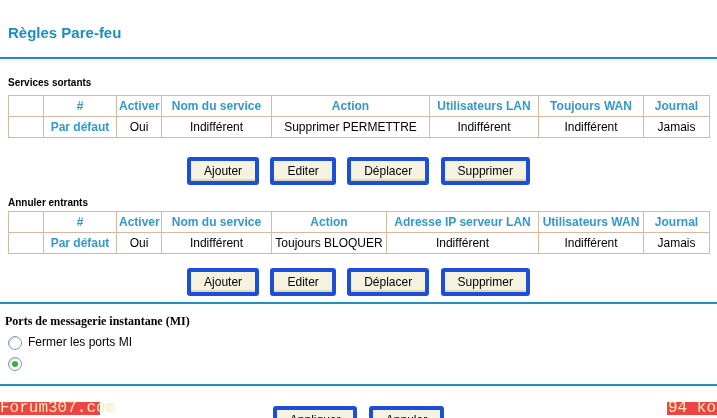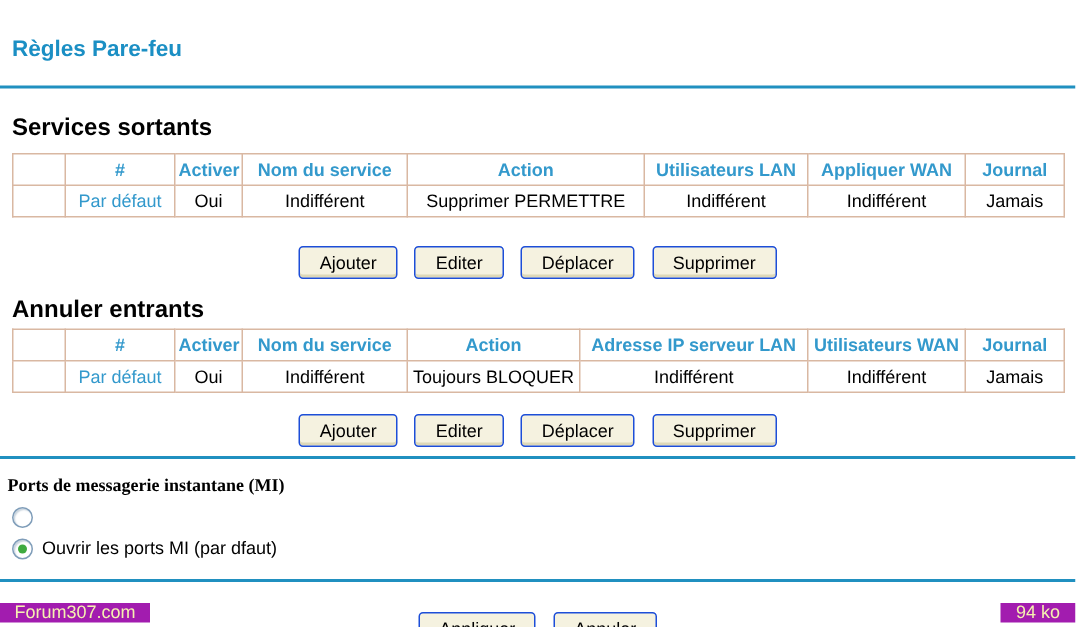--- a/index.html
+++ b/index.html
@@ -16,47 +16,47 @@
     color:#1b8fc4;
   }
   .rule{
     border:0;border-top:2px solid #2090c0;
     margin:0;height:0;
   }
   .rule-1{margin-top:16px;}
   .rule-2{margin-top:6px;}
   .rule-3{margin-top:13px;}
   .section-title{
-    font-weight:bold;font-size:16px;
+    font-weight:bold;font-size:10px;
     margin:18px 0 0 8px;
   }
   .section-title-2{margin-top:12px;}
   table.rules{
     border-collapse:collapse;table-layout:fixed;
     margin:7px 0 0 8px;width:701px;
   }
   table.rules th, table.rules td{
     border:1px solid #d9b8a2;
     height:20px;padding:0 2px;
     text-align:center;vertical-align:middle;
     font-size:12px;overflow:hidden;white-space:nowrap;
   }
   table.rules th{color:#3399cc;font-weight:bold;}
-  td.cell-default{color:#3399cc;font-weight:normal;}
+  td.cell-default{color:#3399cc;font-weight:bold;}
   .btn-row{
     text-align:center;
     margin-top:19px;
   }
   .btn-row-2{margin-top:14px;}
   .btn-row-footer{margin-top:20px;}
   button{
     font-family:"Liberation Sans", sans-serif;
     font-size:12px;color:#000;
     background:#f5f2e0;
-    border:1px solid #1d4ed8;
+    border:4px solid #1d4ed8;
     border-radius:3px;
     padding:3px 13px;
     margin:0 4px;
     box-shadow:inset 0 -2px 0 #ddd8b8;
     cursor:pointer;
   }
   .im-title{
     font-weight:bold;margin:10px 0 0 5px;font-family:Liberation Serif, serif;
   }
   .radio-option{
@@ -70,23 +70,23 @@
     margin-right:6px;flex:0 0 auto;
     box-shadow:inset 1px 1px 1px #c9d4de;
   }
   .radio.checked::after{
     content:"";position:absolute;left:3px;top:3px;
     width:6px;height:6px;border-radius:50%;
     background:#3faa3f;
   }
   .status-bar{
     position:absolute;bottom:3px;height:13px;
-    background:#a21caf;color:#f5f0b0;
-    font-family:Liberation Sans, sans-serif;
-    font-size:12px;line-height:13px;text-align:center;
+    background:#ef4444;color:#f5f0b0;
+    font-family:Liberation Mono, monospace;
+    font-size:16px;line-height:13px;text-align:center;
   }
   .status-left{left:0;width:100px;}
   .status-right{right:0;width:50px;}
 </style>
 </head>
 <body>
 
 <div class="page-title">Règles Pare-feu</div>
 
 <hr class="rule rule-1">
@@ -105,21 +105,21 @@
       <col style="width:66px">
   </colgroup>
   <tbody>
       <tr>
     <th></th>
     <th>#</th>
     <th>Activer</th>
     <th>Nom du service</th>
     <th>Action</th>
     <th>Utilisateurs LAN</th>
-    <th>Appliquer WAN</th>
+    <th>Toujours WAN</th>
     <th>Journal</th>
   </tr>
   <tr>
     <td></td>
     <td class="cell-default">Par défaut</td>
     <td>Oui</td>
     <td>Indifférent</td>
     <td>Supprimer PERMETTRE</td>
     <td>Indifférent</td>
     <td>Indifférent</td>
@@ -178,25 +178,25 @@
   <button>Déplacer</button>
   <button>Supprimer</button>
 </div>
 
 <hr class="rule rule-2">
 
 <div class="im-title">Ports de messagerie instantane (MI)</div>
 
 <div class="radio-option">
   <span class="radio"></span>
+  <span>Fermer les ports MI</span>
 </div>
 
 <div class="radio-option">
   <span class="radio checked"></span>
-  <span>Ouvrir les ports MI (par dfaut)</span>
 </div>
 
 <hr class="rule rule-3">
 
 <div class="btn-row btn-row-footer">
   <button>Appliquer</button>
   <button>Annuler</button>
 </div>
 
 <div class="status-bar status-left">Forum307.com</div>

